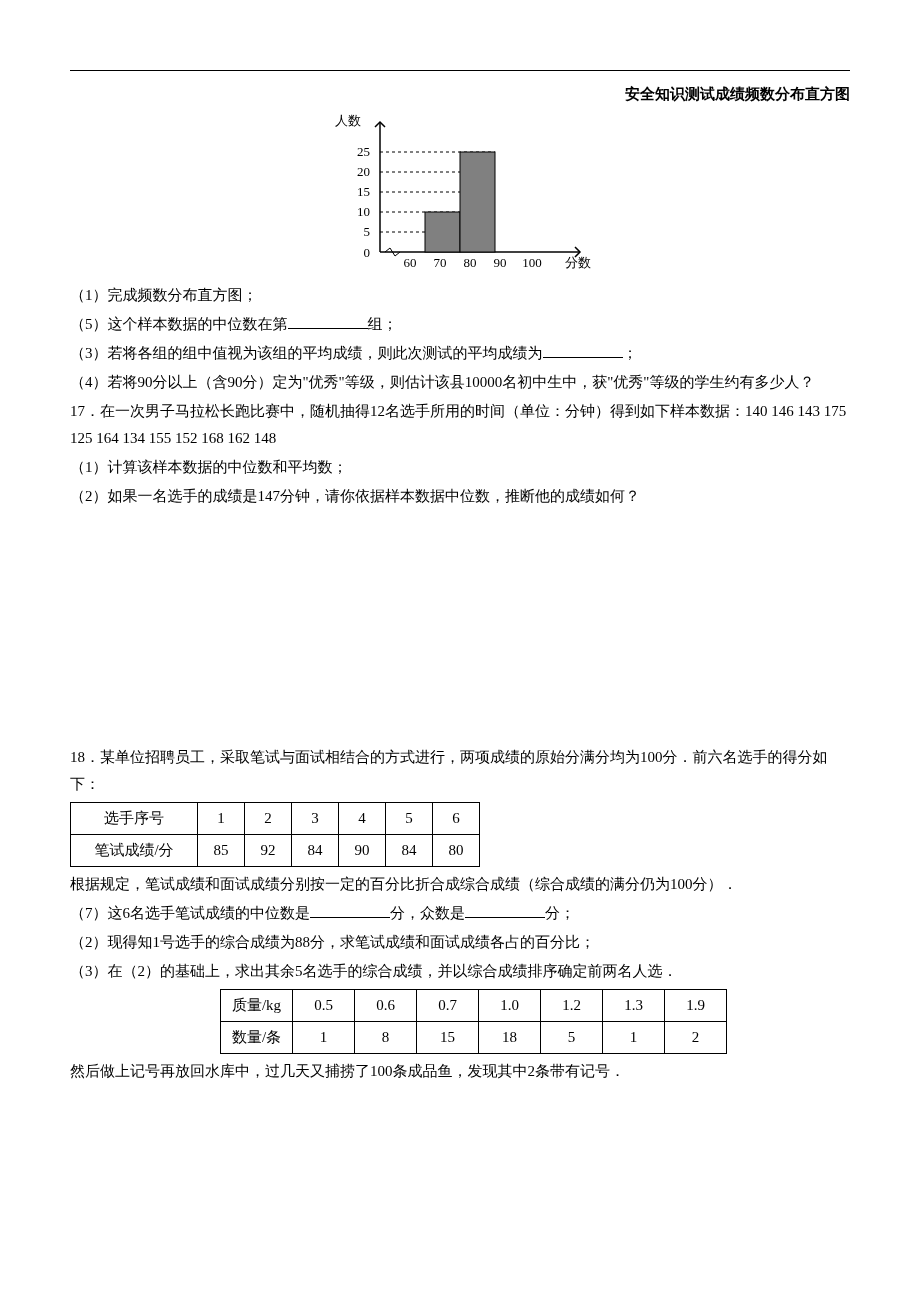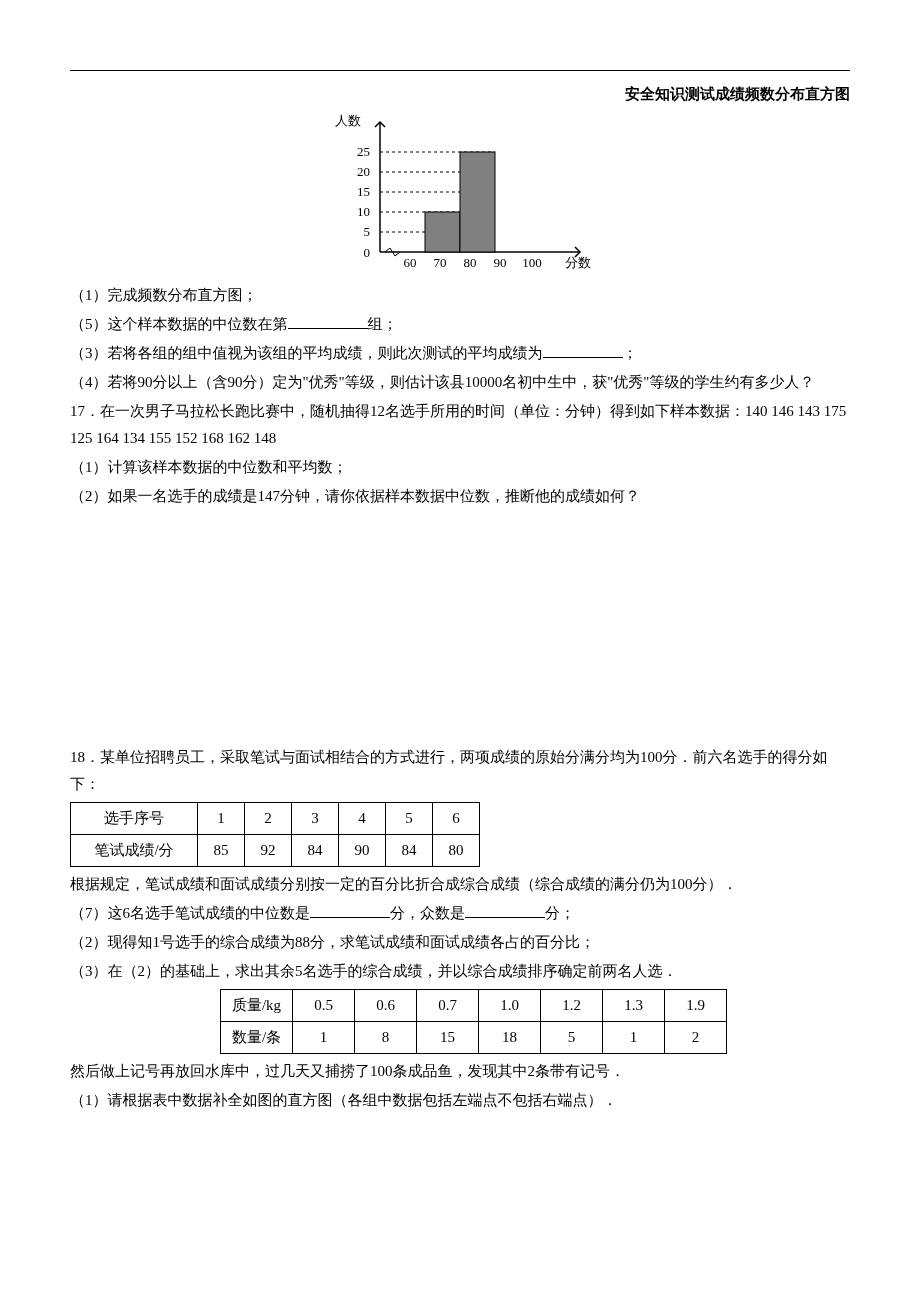--- a/index.html
+++ b/index.html
@@ -167,14 +167,13 @@
       <td>8</td>
       <td>15</td>
       <td>18</td>
       <td>5</td>
       <td>1</td>
       <td>2</td>
     </tr>
   </tbody>
     </table>
   <p>然后做上记号再放回水库中，过几天又捕捞了100条成品鱼，发现其中2条带有记号．</p>
-  <p>（1）请根据表中数据补全如图的直方图（各组中数据包括左端点不包括右端点）．</p>
 </div>
 
 </body></html>

